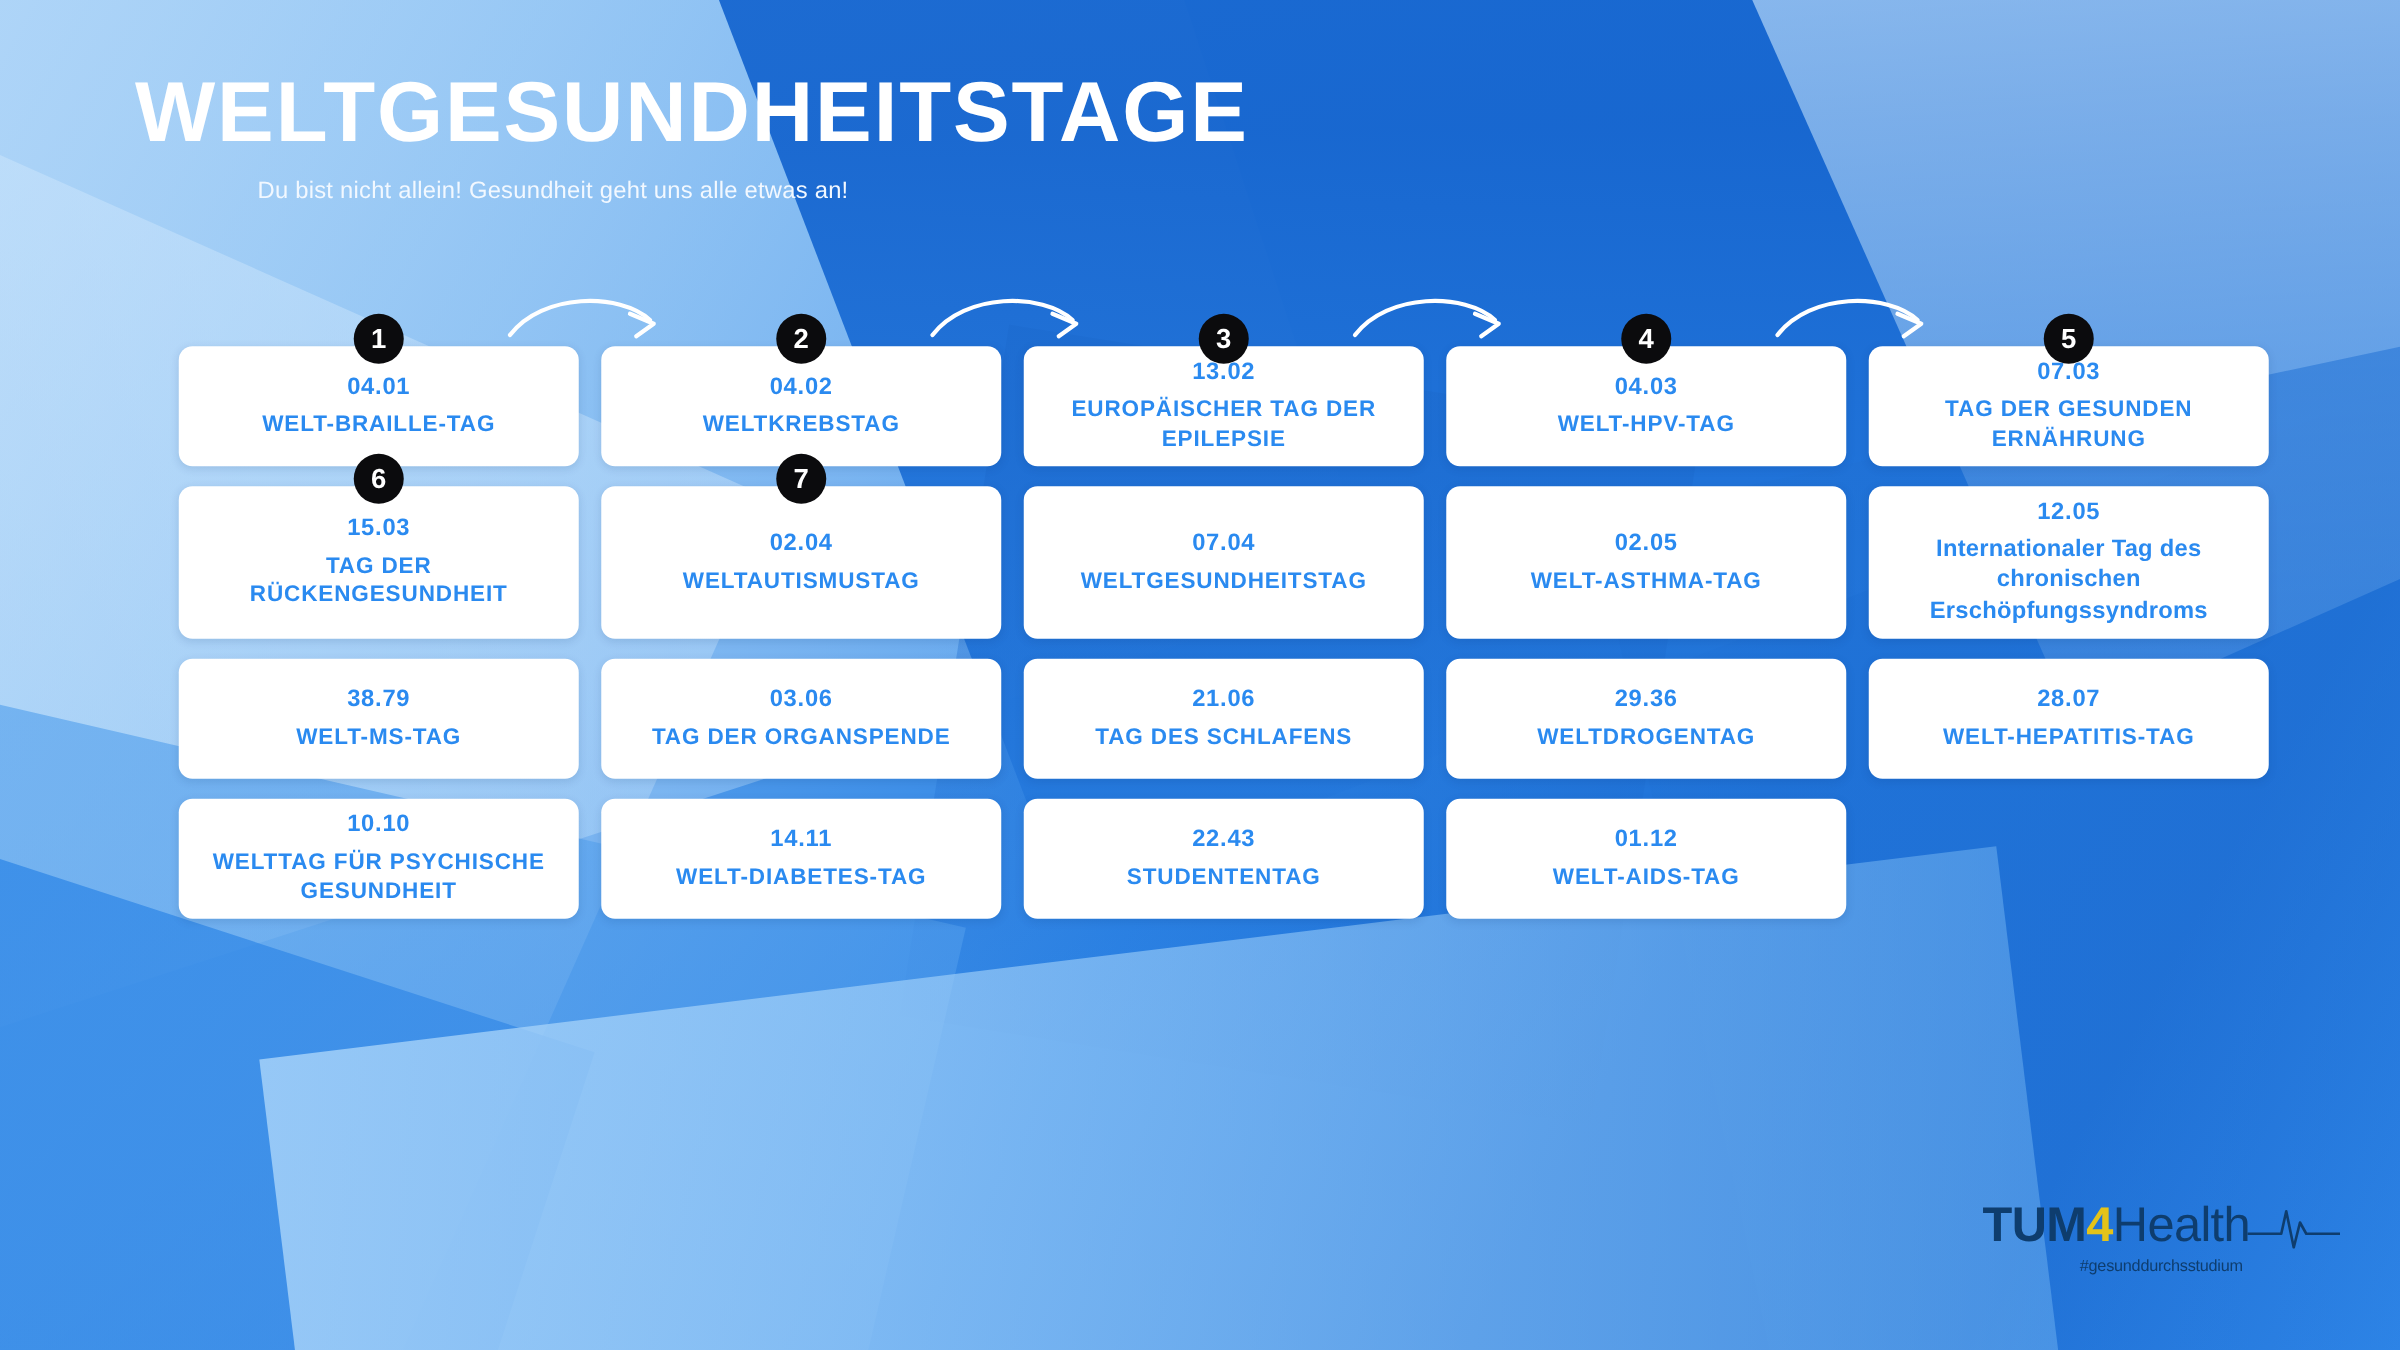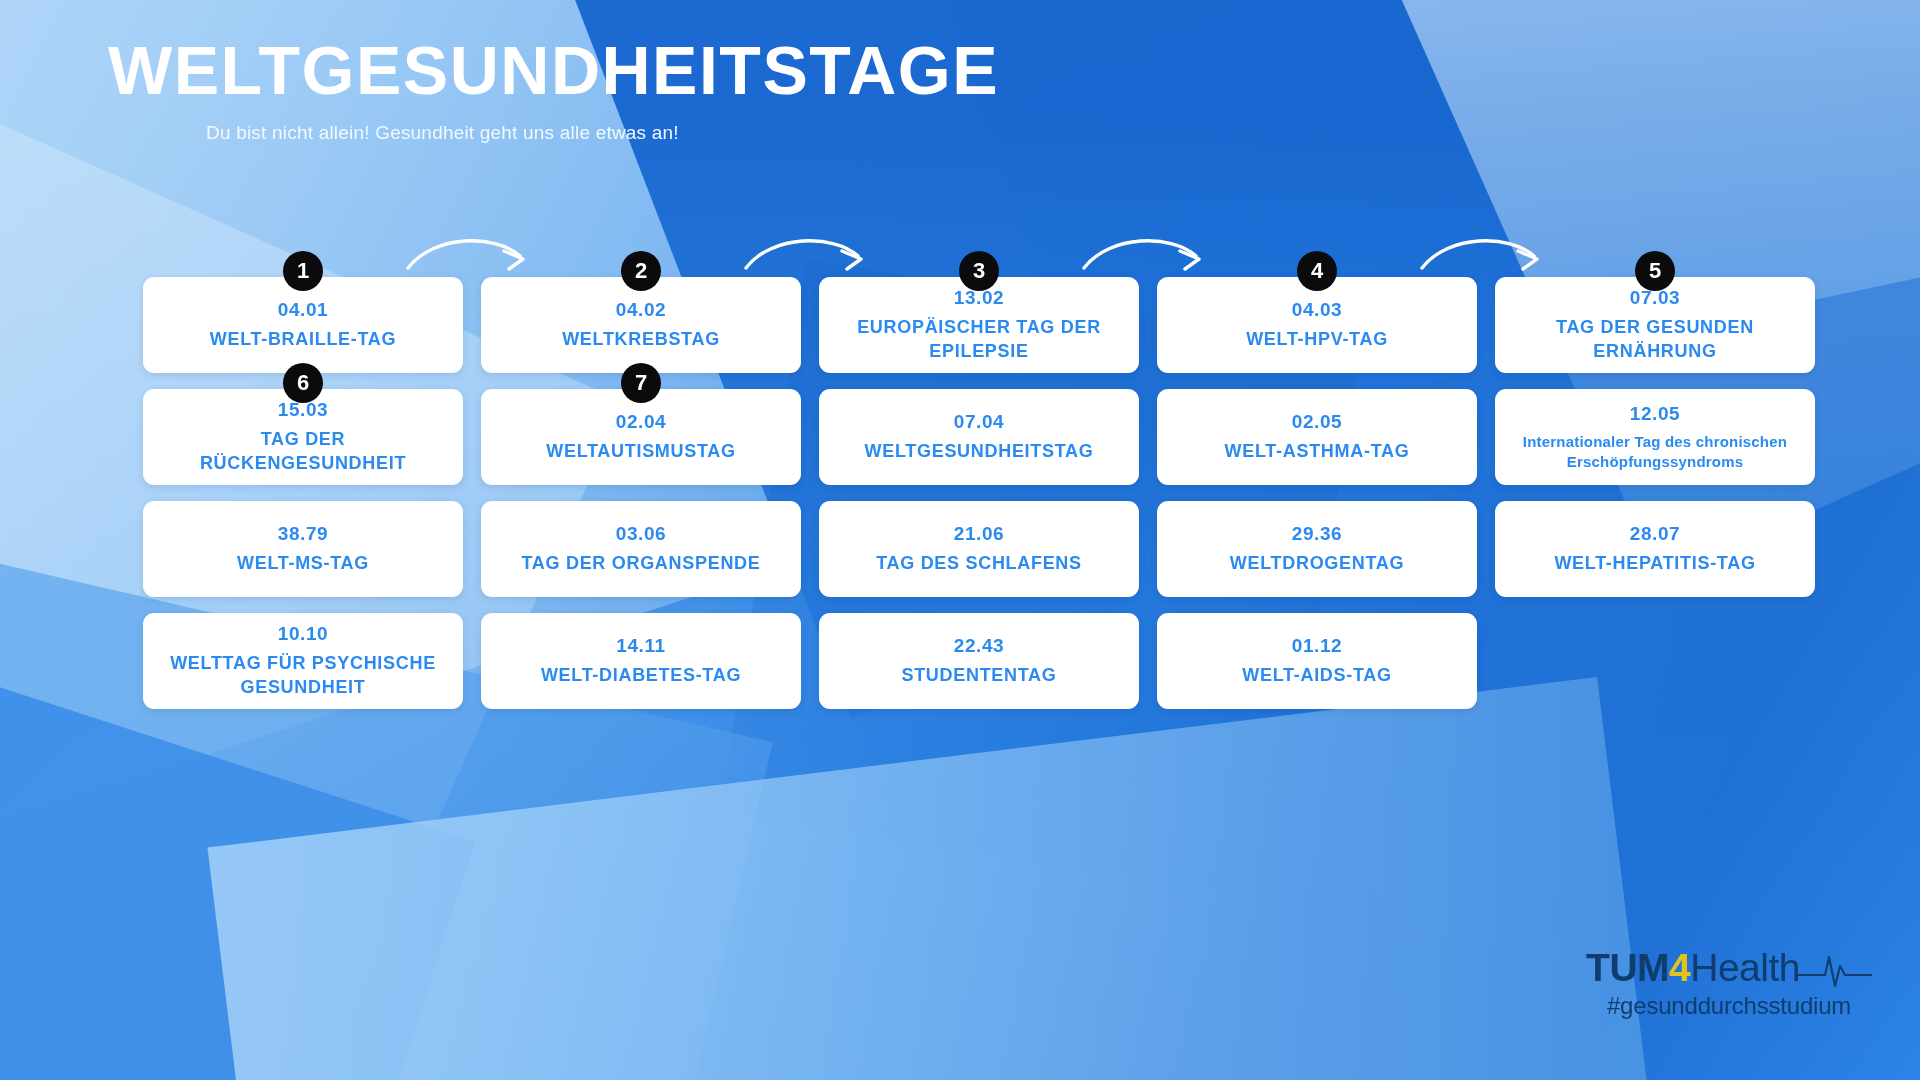--- a/index.html
+++ b/index.html
@@ -57,21 +57,21 @@
     background:linear-gradient(190deg,rgba(31,112,212,.55),rgba(45,133,231,.12));
     transform:rotate(-12deg);
   }
   .sh9{ 
     left:760px;top:300px;width:560px;height:560px;
     background:linear-gradient(175deg,rgba(28,106,206,.55),rgba(30,112,214,.10));
     transform:rotate(9deg);
   }
 
   
-  .header{position:absolute;left:108px;top:36px;width:1200px;}
+  .header{position:absolute;left:108px;top:56px;width:1200px;}
   .title{
     margin:0;color:#ffffff;font-size:68px;line-height:1.0;
     font-weight:800;letter-spacing:1.5px;
     font-family:"Liberation Sans",sans-serif;
   }
   .subtitle{
     margin:18px 0 0 98px;color:#f2f8ff;font-size:19px;font-weight:500;
     letter-spacing:.2px;
   }
 
@@ -95,21 +95,21 @@
     box-shadow:0 2px 7px rgba(10,50,110,.13);
   }
   .card .date{
     color:#2a8af0;font-size:19px;font-weight:800;letter-spacing:.6px;
     margin-bottom:7px;text-align:center;
   }
   .card .name{
     color:#2a8af0;font-size:18px;font-weight:800;letter-spacing:.7px;
     text-align:center;line-height:1.28;text-transform:uppercase;
   }
-  .card.mixedcase .name{text-transform:none;letter-spacing:.2px;font-size:15px;}
+  .card.mixedcase .name{text-transform:none;letter-spacing:.2px;font-size:19px;}
 
   .badge{
     position:absolute;top:-26px;left:50%;transform:translateX(-50%);
     width:40px;height:40px;border-radius:50%;
     background:#0b0b0d;color:#ffffff;
     display:flex;align-items:center;justify-content:center;
     font-size:22px;font-weight:800;
     font-family:"Liberation Sans",sans-serif;
     z-index:5;
   }
@@ -124,21 +124,21 @@
   
   .logo{position:absolute;right:48px;bottom:60px;text-align:center;}
   .logo-main{
     font-size:39px;font-weight:400;color:#0e3d6e;letter-spacing:-.5px;
     line-height:1;white-space:nowrap;
   }
   .logo-main .tum{font-weight:800;}
   .logo-main .four{color:#e4c319;font-weight:800;}
   .logo-main .health{font-weight:400;}
   .logo-tag{
-    margin-top:5px;font-size:24px;color:#0e3d6e;font-weight:400;letter-spacing:-.2px;
+    margin-top:5px;font-size:13px;color:#0e3d6e;font-weight:400;letter-spacing:-.2px;
   }
 </style>
 </head>
 <body>
 
 <div id="stage">
 
   <div class="bg-base"></div>
   <div class="shape sh1"></div>
   <div class="shape sh2"></div>

